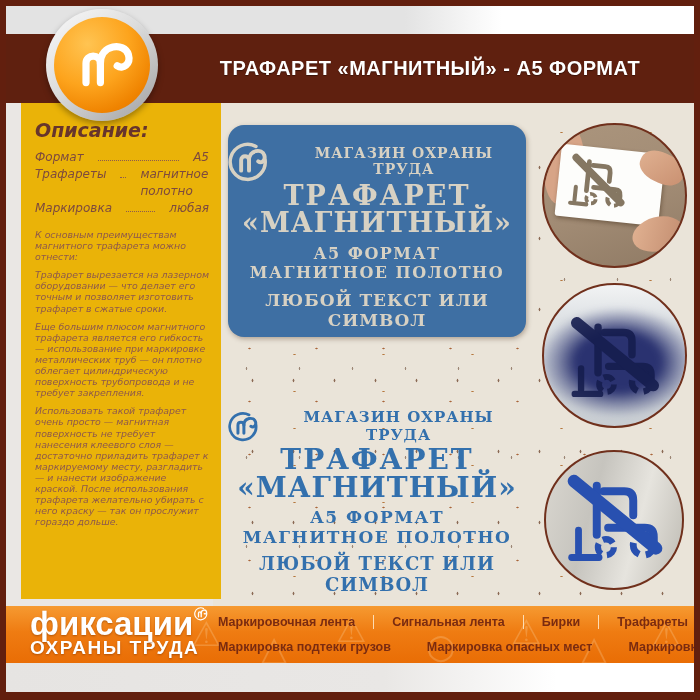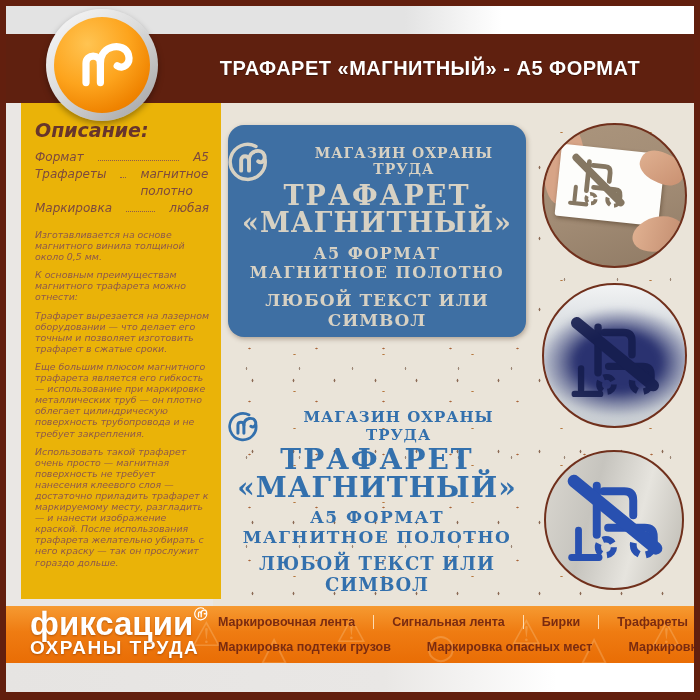--- a/index.html
+++ b/index.html
@@ -221,21 +221,20 @@
           <span class="spec-leader"></span>
           <span>магнитное полотно</span>
         </div>
         <div class="spec-row">
           <span>Маркировка</span>
           <span class="spec-leader"></span>
           <span>любая</span>
         </div>
       </div>
       <div class="paragraphs">
-        <p>Изготавливается на основе магнитного винила толщиной около 0,5 мм.</p>
         <p>К основным преимуществам магнитного трафарета можно отнести:</p>
         <p>Трафарет вырезается на лазерном оборудовании — что делает его точным и позволяет изготовить трафарет в сжатые сроки.</p>
         <p>Еще большим плюсом магнитного трафарета является его гибкость — использование при маркировке металлических труб — он плотно облегает цилиндрическую поверхность трубопровода и не требует закрепления.</p>
         <p>Использовать такой трафарет очень просто — магнитная поверхность не требует нанесения клеевого слоя — достаточно приладить трафарет к маркируемому месту, разгладить — и нанести изображение краской. После использования трафарета желательно убирать с него краску — так он прослужит гораздо дольше.</p>
 
       </div>
     </div>
 
     <div class="product-card">
       <div class="card-top">

